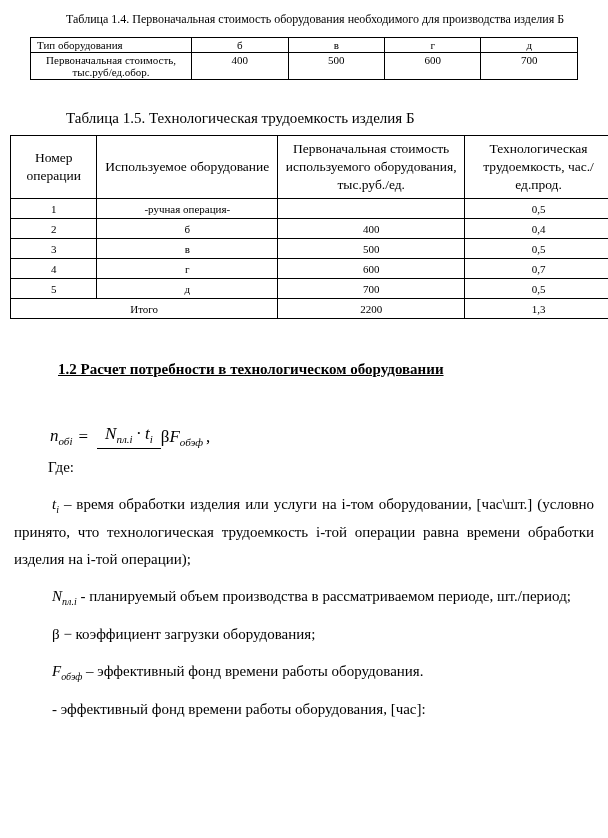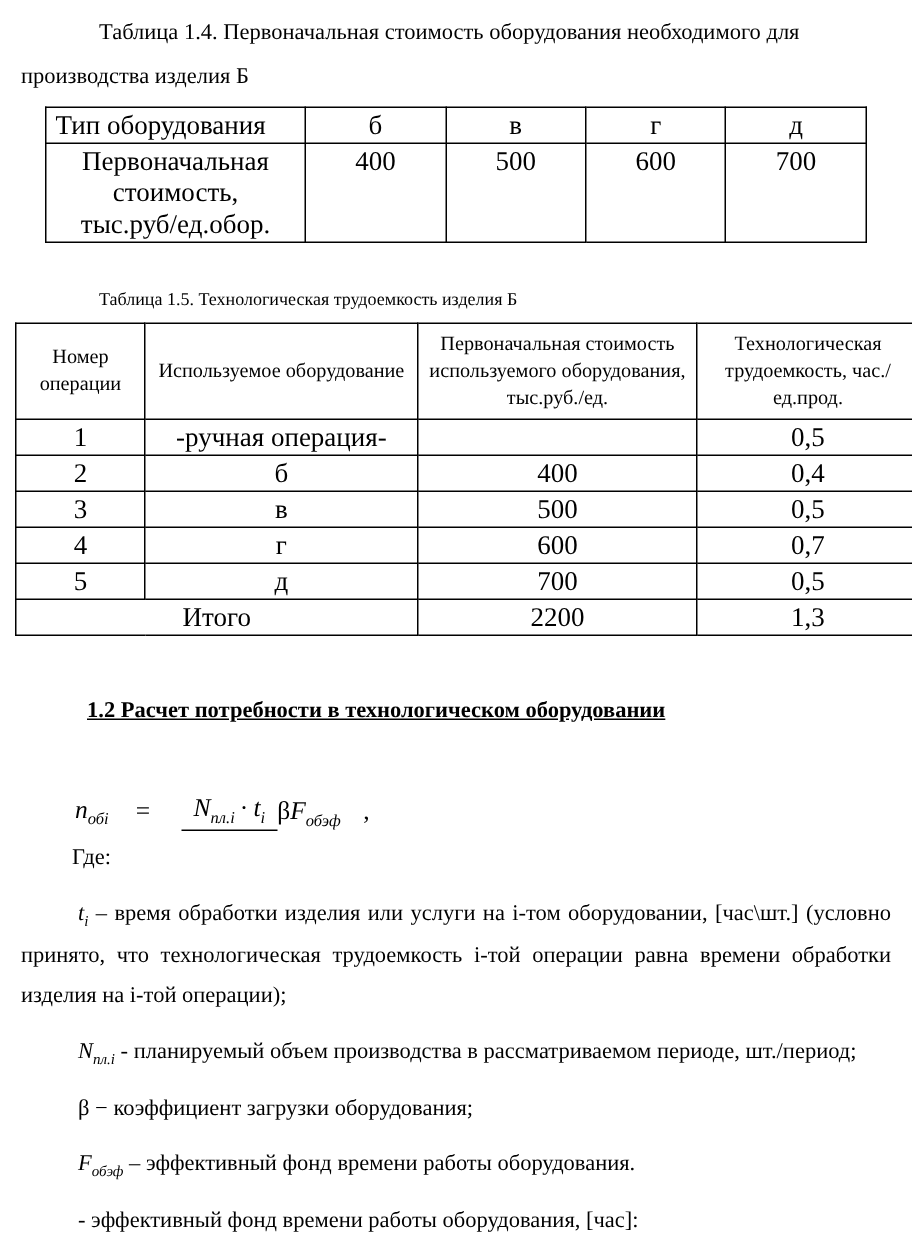--- a/index.html
+++ b/index.html
@@ -10,37 +10,37 @@
   body {
     width: 608px;
     min-height: 838px;
     font-family: "Liberation Serif", serif;
     color: #000000;
     font-size: 15px;
     box-sizing: border-box;
     padding: 8px 10px 10px 10px;
   }
   .caption {
-    font-size: 15px;
+    font-size: 12px;
     line-height: 1.9;
     text-indent: 52px;
     margin: 0 4px 6px 4px;
   }
   .caption-single {
-    font-size: 12px;
+    font-size: 15px;
     margin: 30px 4px 8px 56px;
     font-family: Liberation Serif, serif;
   }
   table {
     border-collapse: collapse;
   }
   td, th {
     border: 1px solid #000000;
     font-weight: normal;
-    font-size: 18px;
+    font-size: 11px;
     padding: 1px 13px;
     text-align: center;
     vertical-align: top;
   }
   
   .t14 {
     width: 548px;
     margin-left: 20px;
   }
   .t14 .col-label { width: 168px; }
@@ -70,21 +70,20 @@
     font-size: 15px;
     margin: 42px 4px 0 4px;
     text-indent: 44px;
     text-decoration: underline;
   }
   .formula-line {
     margin: 46px 0 0 40px;
     font-size: 17px;
     display: flex;
     align-items: center;
-    gap: 12px;
   }
   .formula-line .var { font-style: italic; }
   .formula-line sub {
     font-size: 11px;
     font-style: italic;
   }
   .frac {
     display: inline-flex;
     align-items: center;
     margin: 0 3px;

